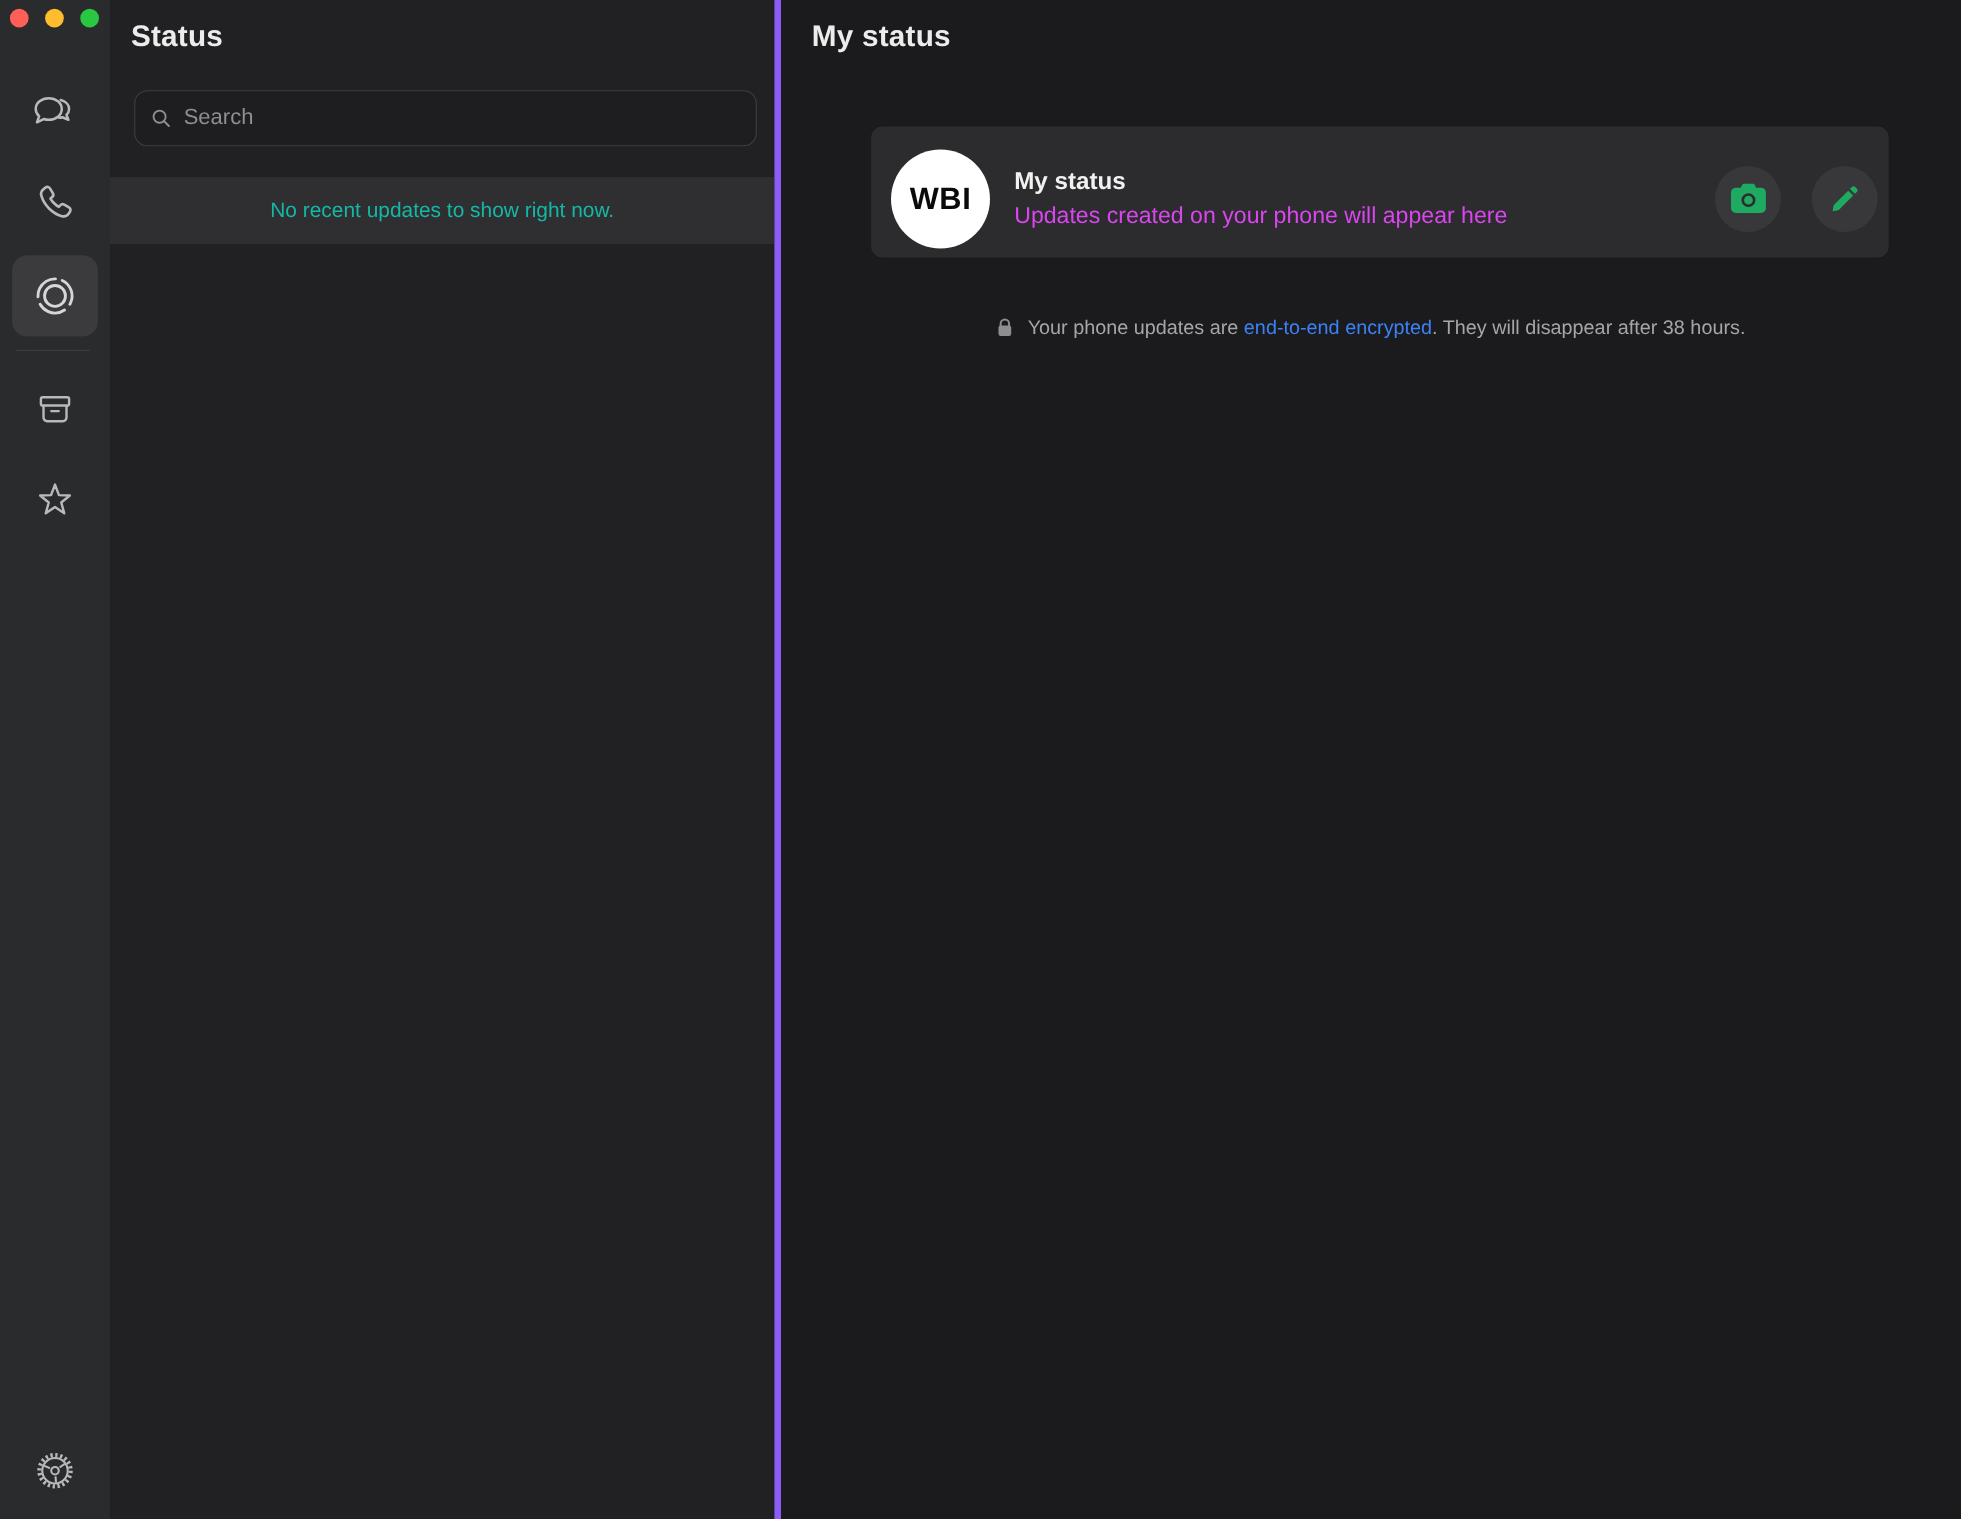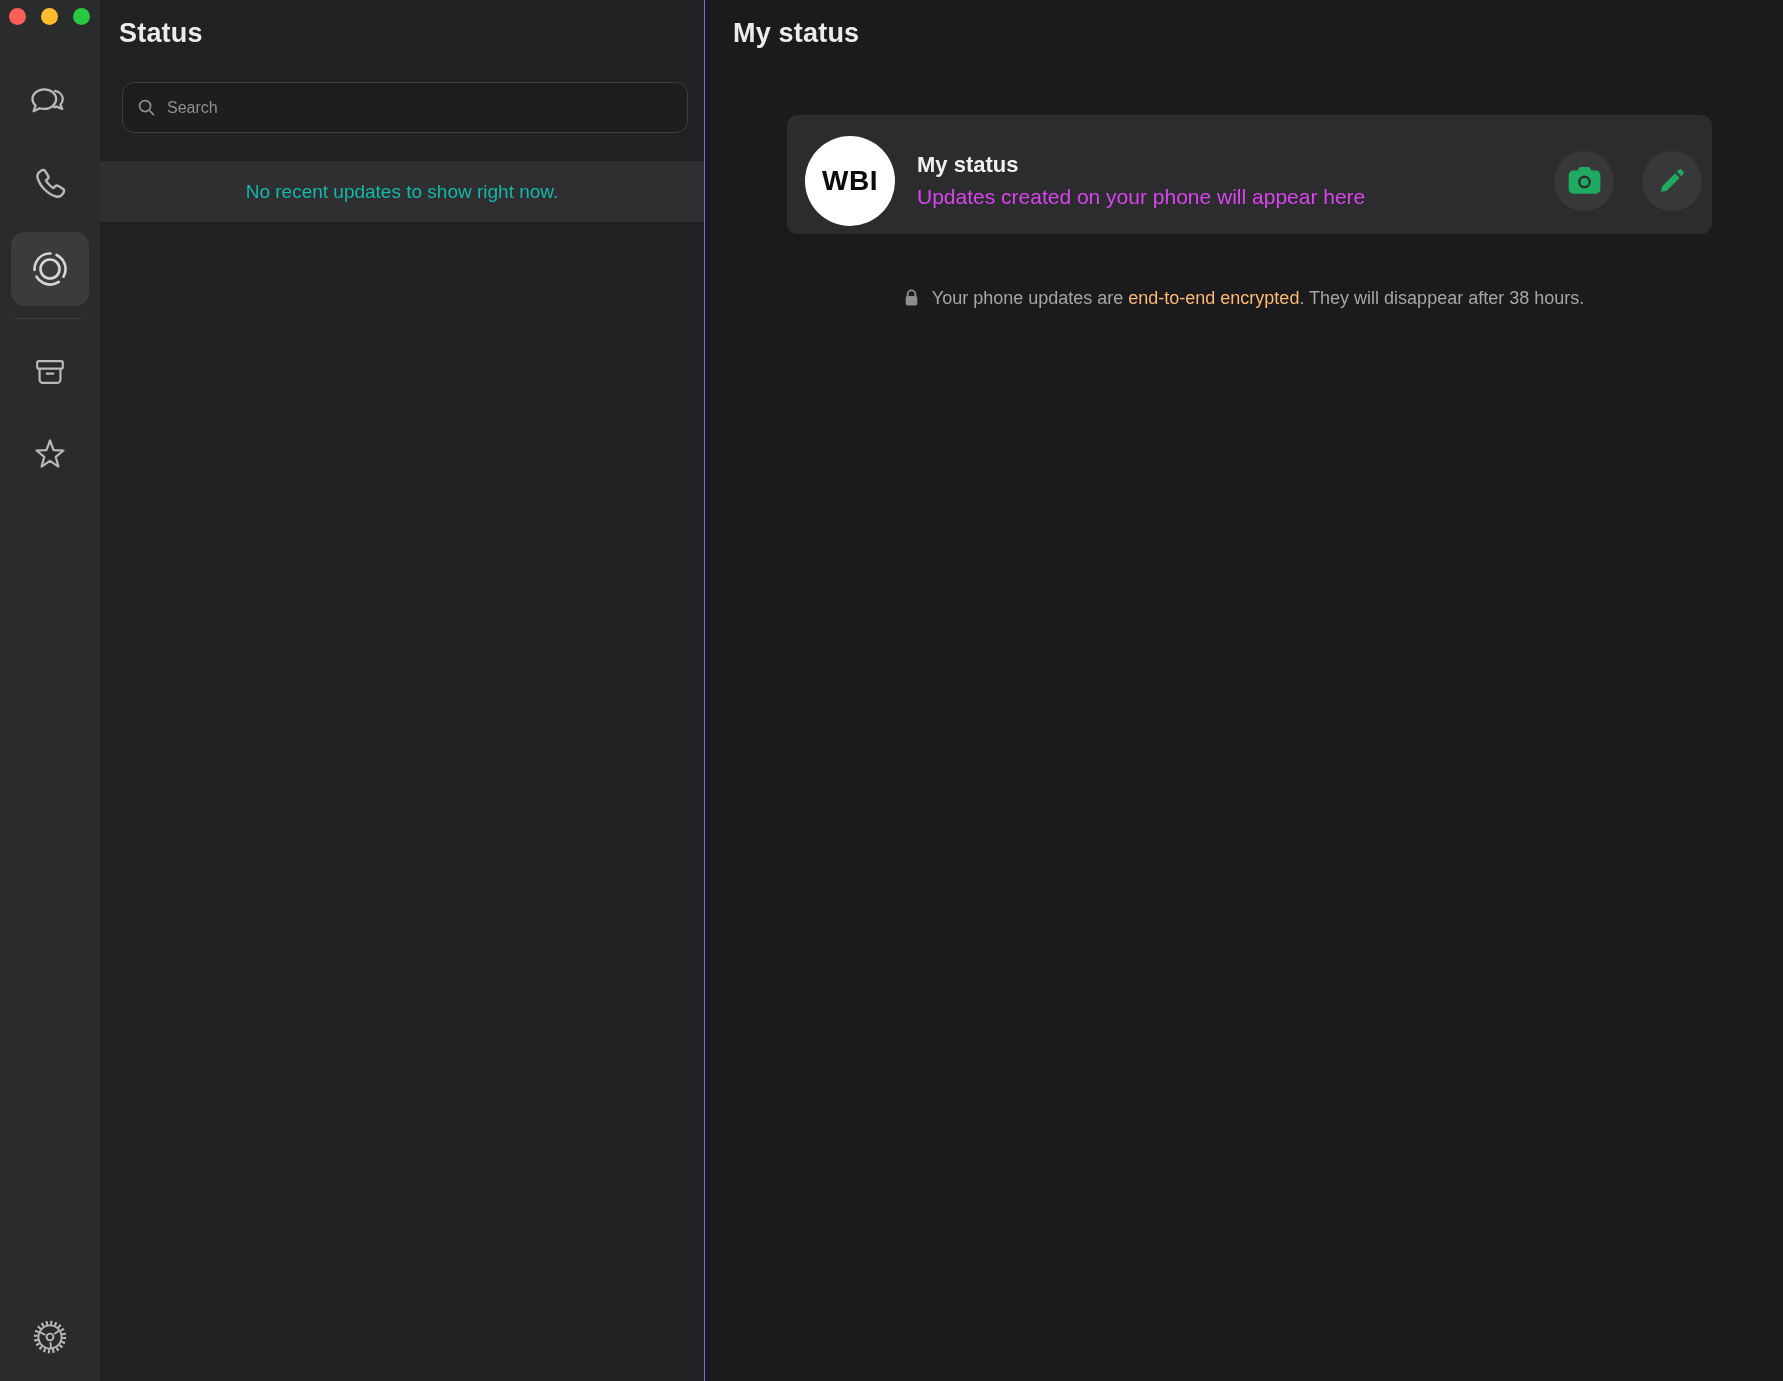--- a/index.html
+++ b/index.html
@@ -18,47 +18,47 @@
   .rail-divider { position:absolute; left:14px; width:68px; height:1px; background:#3d3d3f; }
 
   
   .status-panel { position:absolute; left:100px; top:0; width:604px; height:100%; background:#212123; }
   .panel-title { color:#ececec; font-size:27px; font-weight:700; letter-spacing:.2px; }
   .status-panel .panel-title { position:absolute; left:19px; top:18px; }
   .search-wrap { position:absolute; left:22px; top:82px; width:566px; height:51px;
                  border:1px solid #3e3e40; border-radius:12px; background:#1e1e20;
                  display:flex; align-items:center; padding:0 14px; gap:11px; color:#8f8f91; }
   .search-wrap input { flex:1; background:transparent; border:none; outline:none;
-                       color:#dadada; font-size:16px; font-family:inherit; }
+                       color:#dadada; font-size:20px; font-family:inherit; }
   .search-wrap input::placeholder { color:#8f8f91; }
   .empty-band { position:absolute; left:0; top:161px; width:100%; height:61px; background:#2f2f31;
                 display:flex; align-items:center; justify-content:center; }
   .empty-band span { color:#14b8a6; font-size:19px; }
 
   
   .my-status-panel { position:absolute; left:704px; top:0; width:1079px; height:100%;
-                     background:#1b1b1d; border-left:1px solid #8b5cf6; }
+                     background:#1b1b1d; border-left:6px solid #8b5cf6; }
   .my-status-panel .panel-title { position:absolute; left:28px; top:18px; }
   .status-card { position:absolute; left:82px; top:115px; width:925px; height:119px;
                  background:#2c2c2e; border-radius:10px; display:flex; align-items:center;
                  padding:12px 10px 0 18px; cursor:pointer; }
   .avatar { width:90px; height:90px; border-radius:50%; background:#ffffff; flex:0 0 auto;
             display:flex; align-items:center; justify-content:center; }
   .avatar span { color:#0b0b0b; font-size:28px; font-weight:900; letter-spacing:.5px; }
   .card-text { margin-left:22px; display:flex; flex-direction:column; gap:7px; }
   .card-title { color:#f1f1f1; font-size:22px; font-weight:700; }
   .card-subtitle { color:#d946ef; font-size:21px; }
   .card-actions { margin-left:auto; display:flex; gap:28px; }
   .action-btn { width:60px; height:60px; border-radius:50%; background:#38383a; border:none;
                 display:flex; align-items:center; justify-content:center; color:#1faa61; cursor:pointer; }
 
   .footer-note { position:absolute; left:0; top:288px; width:100%; text-align:center;
                  color:#a6a6a7; font-size:18px; }
   .footer-note .lock { color:#8e8e90; vertical-align:-3px; margin-right:8px; }
-  .footer-note a { color:#fdba74; text-decoration:none; cursor:pointer; }
+  .footer-note a { color:#3b82f6; text-decoration:none; cursor:pointer; }
 
   svg { display:block; }
 </style>
 </head>
 <body>
 
 <div class="window">
 
   <div class="rail">
     <div class="traffic">

